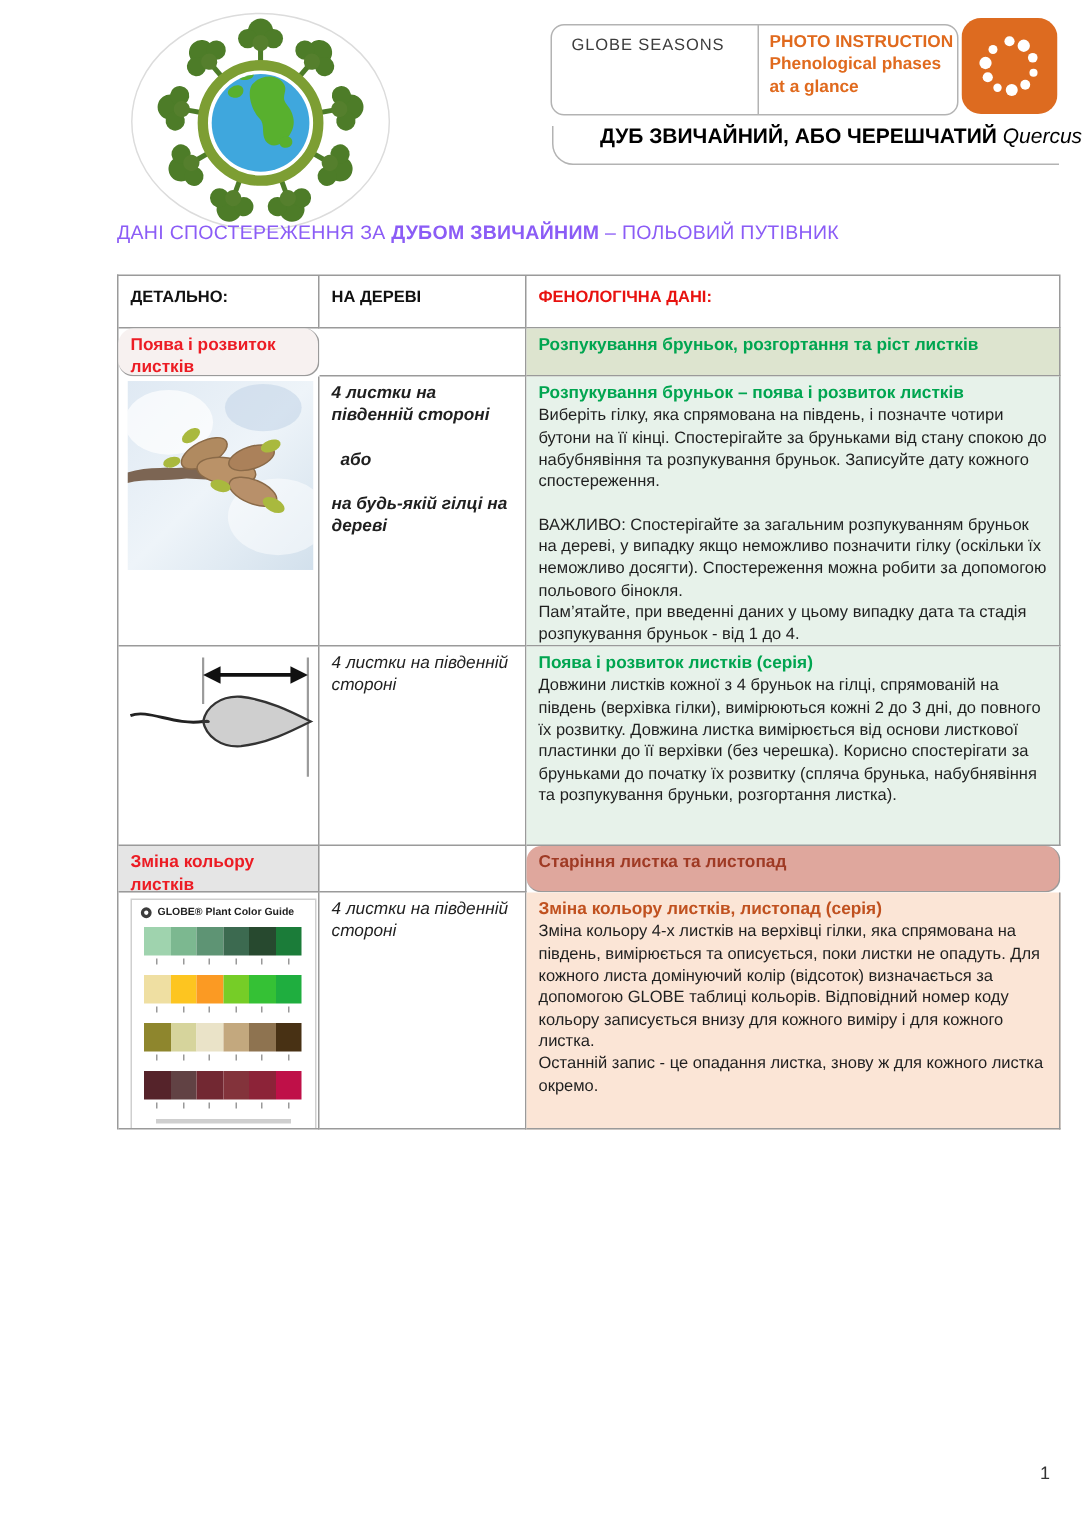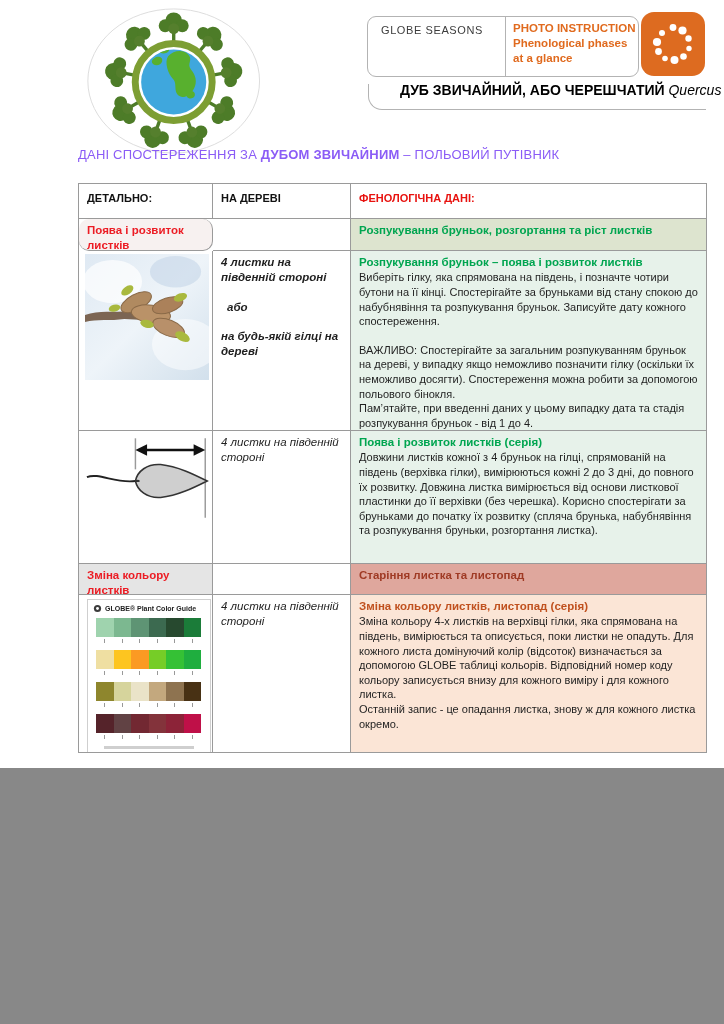--- a/index.html
+++ b/index.html
@@ -1,16 +1,16 @@
 <!DOCTYPE html>
 <html><head>
 <meta charset="utf-8">
 <style>
   html,body{margin:0;padding:0;background:#888;}
-  .page{position:relative;width:724px;height:768px;background:#ffffff;overflow:hidden;
+  .page{position:relative;width:724px;height:1024px;background:#ffffff;overflow:hidden;
         font-family:"Liberation Sans",sans-serif;color:#1f1f1f;}
   .b{font-weight:bold;}
 
   
   .globe-logo{position:absolute;left:84px;top:5px;width:180px;height:150px;}
   .gs-box{position:absolute;left:367px;top:16px;width:270px;height:59px;
           border:1px solid #b3b3b3;border-radius:9px;}
   .gs-label{position:absolute;left:13px;top:7px;font-size:11px;letter-spacing:.6px;color:#3c3c3c;}
   .pi-sep{position:absolute;left:505px;top:16px;width:0;height:60px;border-left:1px solid #b3b3b3;}
   .pi-box{position:absolute;left:513px;top:21px;width:128px;font-size:11.5px;font-weight:bold;
@@ -32,21 +32,21 @@
              font-size:11px;line-height:1.33;}
   .cell{border-right:1px solid #9a9a9a;border-bottom:1px solid #9a9a9a;
         padding:4px 8px;overflow:hidden;box-sizing:border-box;}
   .cell.img{padding:2px 2px 2px 6px;}
   .th{font-weight:bold;padding-top:7px;color:#111;}
   .th-red{color:#e8120f;}
   .bg-pink{background:#f7f1f0;border-radius:10px;}
   .bg-sage{background:#dde4cf;}
   .bg-mint{background:#e7f2ea;}
   .bg-pink2{background:#e5e5e5;}
-  .bg-salmon{background:#dfa79d;}
+  .bg-salmon{background:#dfa79d;border-radius:10px;}
   .bg-peach{background:#fbe5d6;}
   .txt-red{color:#ec1c24;font-weight:bold;font-size:11.5px;}
   .txt-green{color:#00a550;font-weight:bold;font-size:11.5px;}
   .txt-brick{color:#9f3a24;font-weight:bold;font-size:11.5px;}
   .txt-rust{color:#c0511f;font-weight:bold;font-size:11.5px;}
   .on-tree{font-weight:bold;font-style:italic;font-size:11.5px;}
   .on-tree-reg{font-style:italic;font-size:11.5px;}
   .body p{margin:0 0 0 0;}
   .gap{height:14px;}
 

